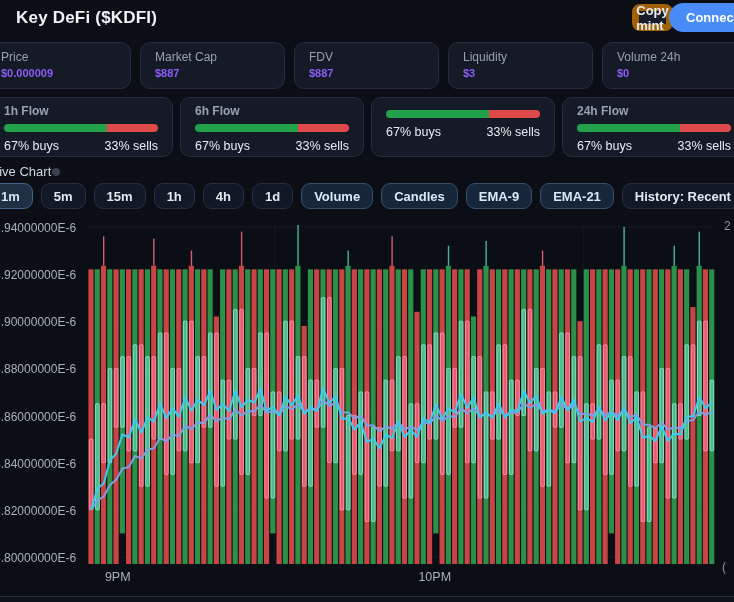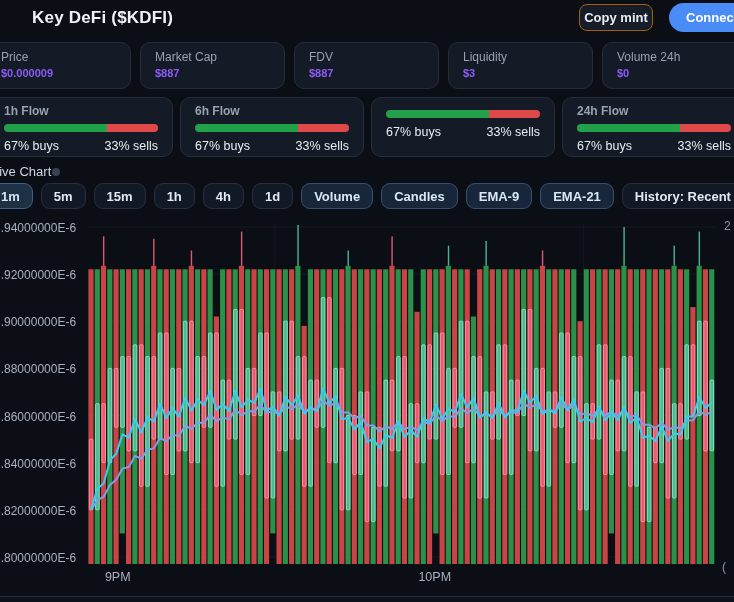--- a/index.html
+++ b/index.html
@@ -2,24 +2,24 @@
 <html><head>
 <meta charset="utf-8">
 <style>
   html,body{margin:0;padding:0;background:#06080c;}
   #app{
     position:relative;width:734px;height:602px;overflow:hidden;
     background:#0b0e14;font-family:"Liberation Sans",sans-serif;
     color:#e8edf4;-webkit-font-smoothing:antialiased;
   }
   
-  #hdr-title{position:absolute;left:32px;top:8px;font-size:17px;font-weight:bold;color:#eef2f8;letter-spacing:.2px;}
+  #hdr-title{position:absolute;left:16px;top:8px;font-size:17px;font-weight:bold;color:#eef2f8;letter-spacing:.2px;}
   .hdr-btn{position:absolute;top:4px;height:27px;display:flex;align-items:center;justify-content:center;
     font-size:13px;font-weight:bold;border-radius:8px;box-sizing:border-box;cursor:pointer;}
-  #btn-copy-mint{left:579px;width:74px;background:#161d29;border:1px solid #a16207;color:#e8edf4;}
+  #btn-copy-mint{left:632px;width:41px;background:#161d29;border:7px solid #a16207;color:#e8edf4;}
   #btn-connect{left:669px;width:86px;top:3px;height:29px;background:#4a8cf7;border:none;border-radius:15px;color:#fff;}
   
   #stats-row{position:absolute;left:0;top:42px;display:flex;gap:9px;margin-left:-14px;}
   .card{background:#141b26;border:1px solid #232d3d;border-radius:10px;box-sizing:border-box;}
   .stat-card{flex:0 0 145px;height:47px;padding:7px 14px 0 14px;}
   .stat-label{font-size:12px;color:#97a1b2;margin-bottom:3px;}
   .stat-value{font-size:11px;font-weight:bold;color:#8b5cf6;}
   
   #flow-row{position:absolute;left:0;top:97px;display:flex;gap:7px;margin-left:-11px;}
   .flow-card{flex:0 0 184px;height:60px;padding:6px 14px 0 14px;}

